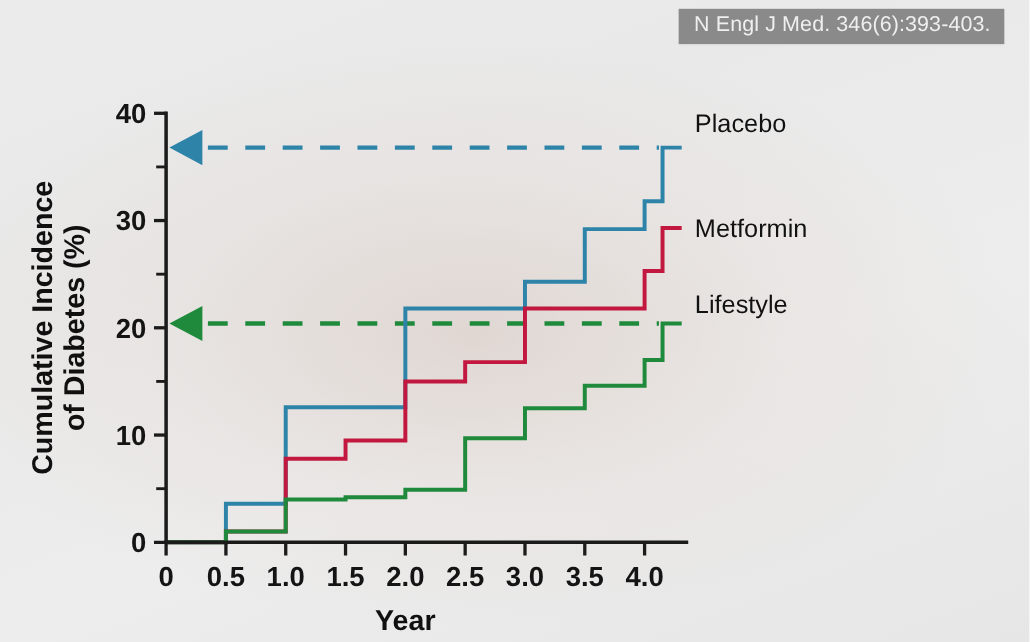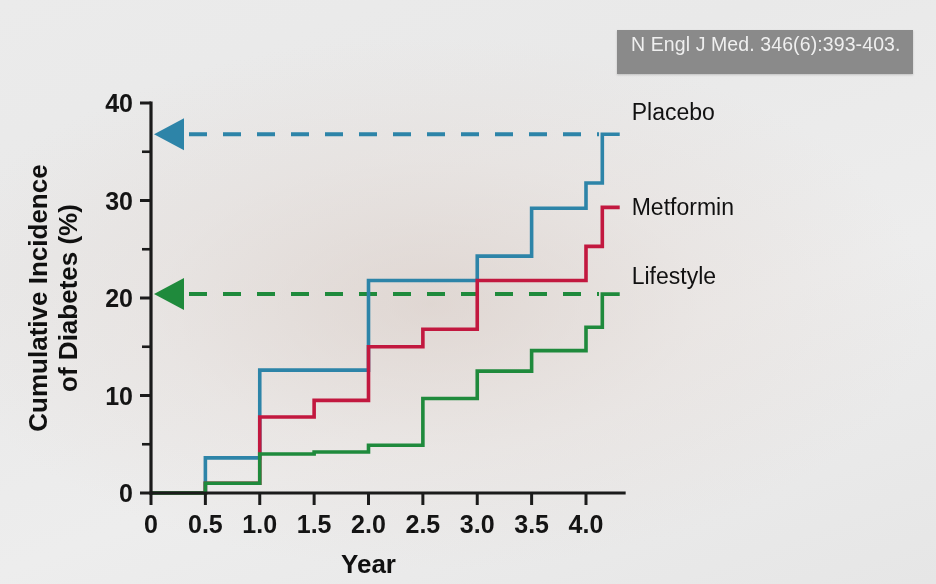--- a/index.html
+++ b/index.html
@@ -18,30 +18,29 @@
     overflow: hidden;
     background:
       radial-gradient(ellipse 70% 60% at 46% 52%, rgba(214,198,190,0.55) 0%, rgba(226,214,208,0.30) 42%, rgba(233,233,233,0.0) 76%),
       linear-gradient(160deg, #ebebeb 0%, #e9e9e9 30%, #ededed 62%, #e6e6e6 100%);
   }
   
   #citation {
     position: absolute;
     top: 8px;
     left: 617px;
-    height: 44px;
+    height: 32px;
     line-height: 28px;
     padding: 0 12px 0 14px;
     background: #8a8a8a;
     color: #efefef;
     font-size: 19.5px;
     letter-spacing: 0.1px;
     white-space: nowrap;
     box-shadow: 0 1px 2px rgba(0,0,0,0.18);
-    margin-top: 22px;
   }
   
   #chart {
     position: absolute;
     left: 0;
     top: 0;
   }
   .axis-line {
     stroke: #1b1b1b;
     stroke-width: 3.2;

